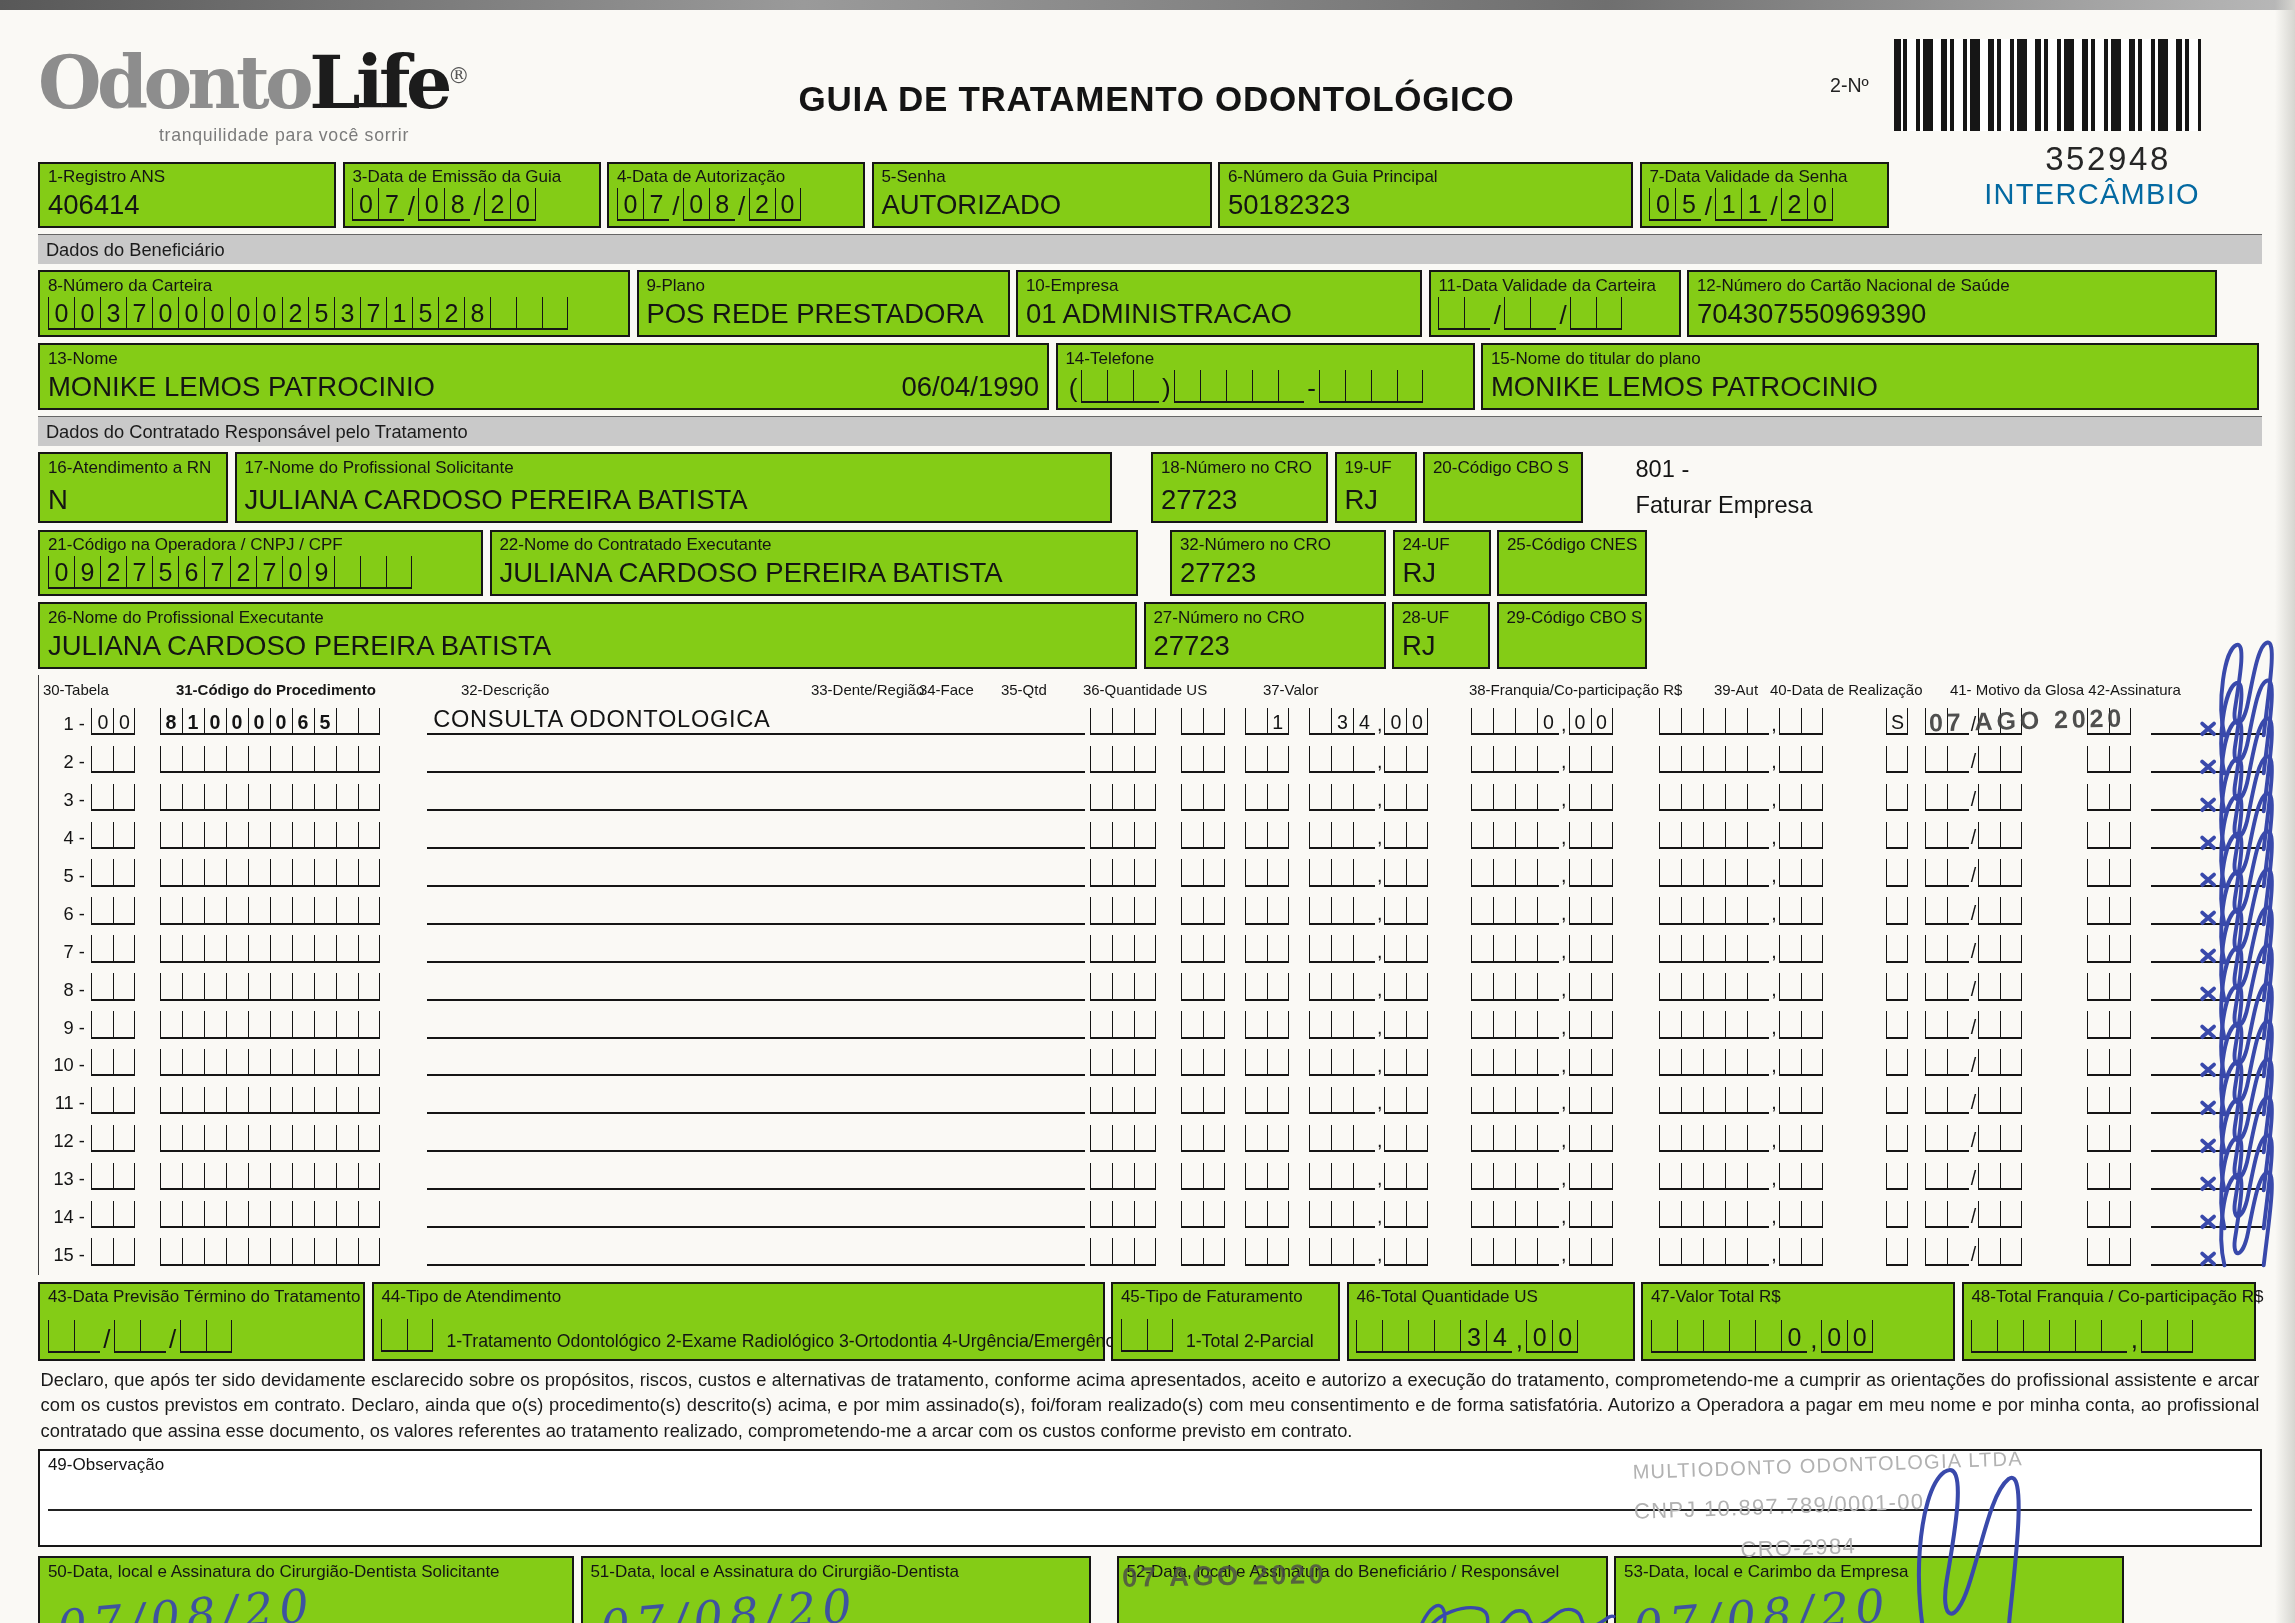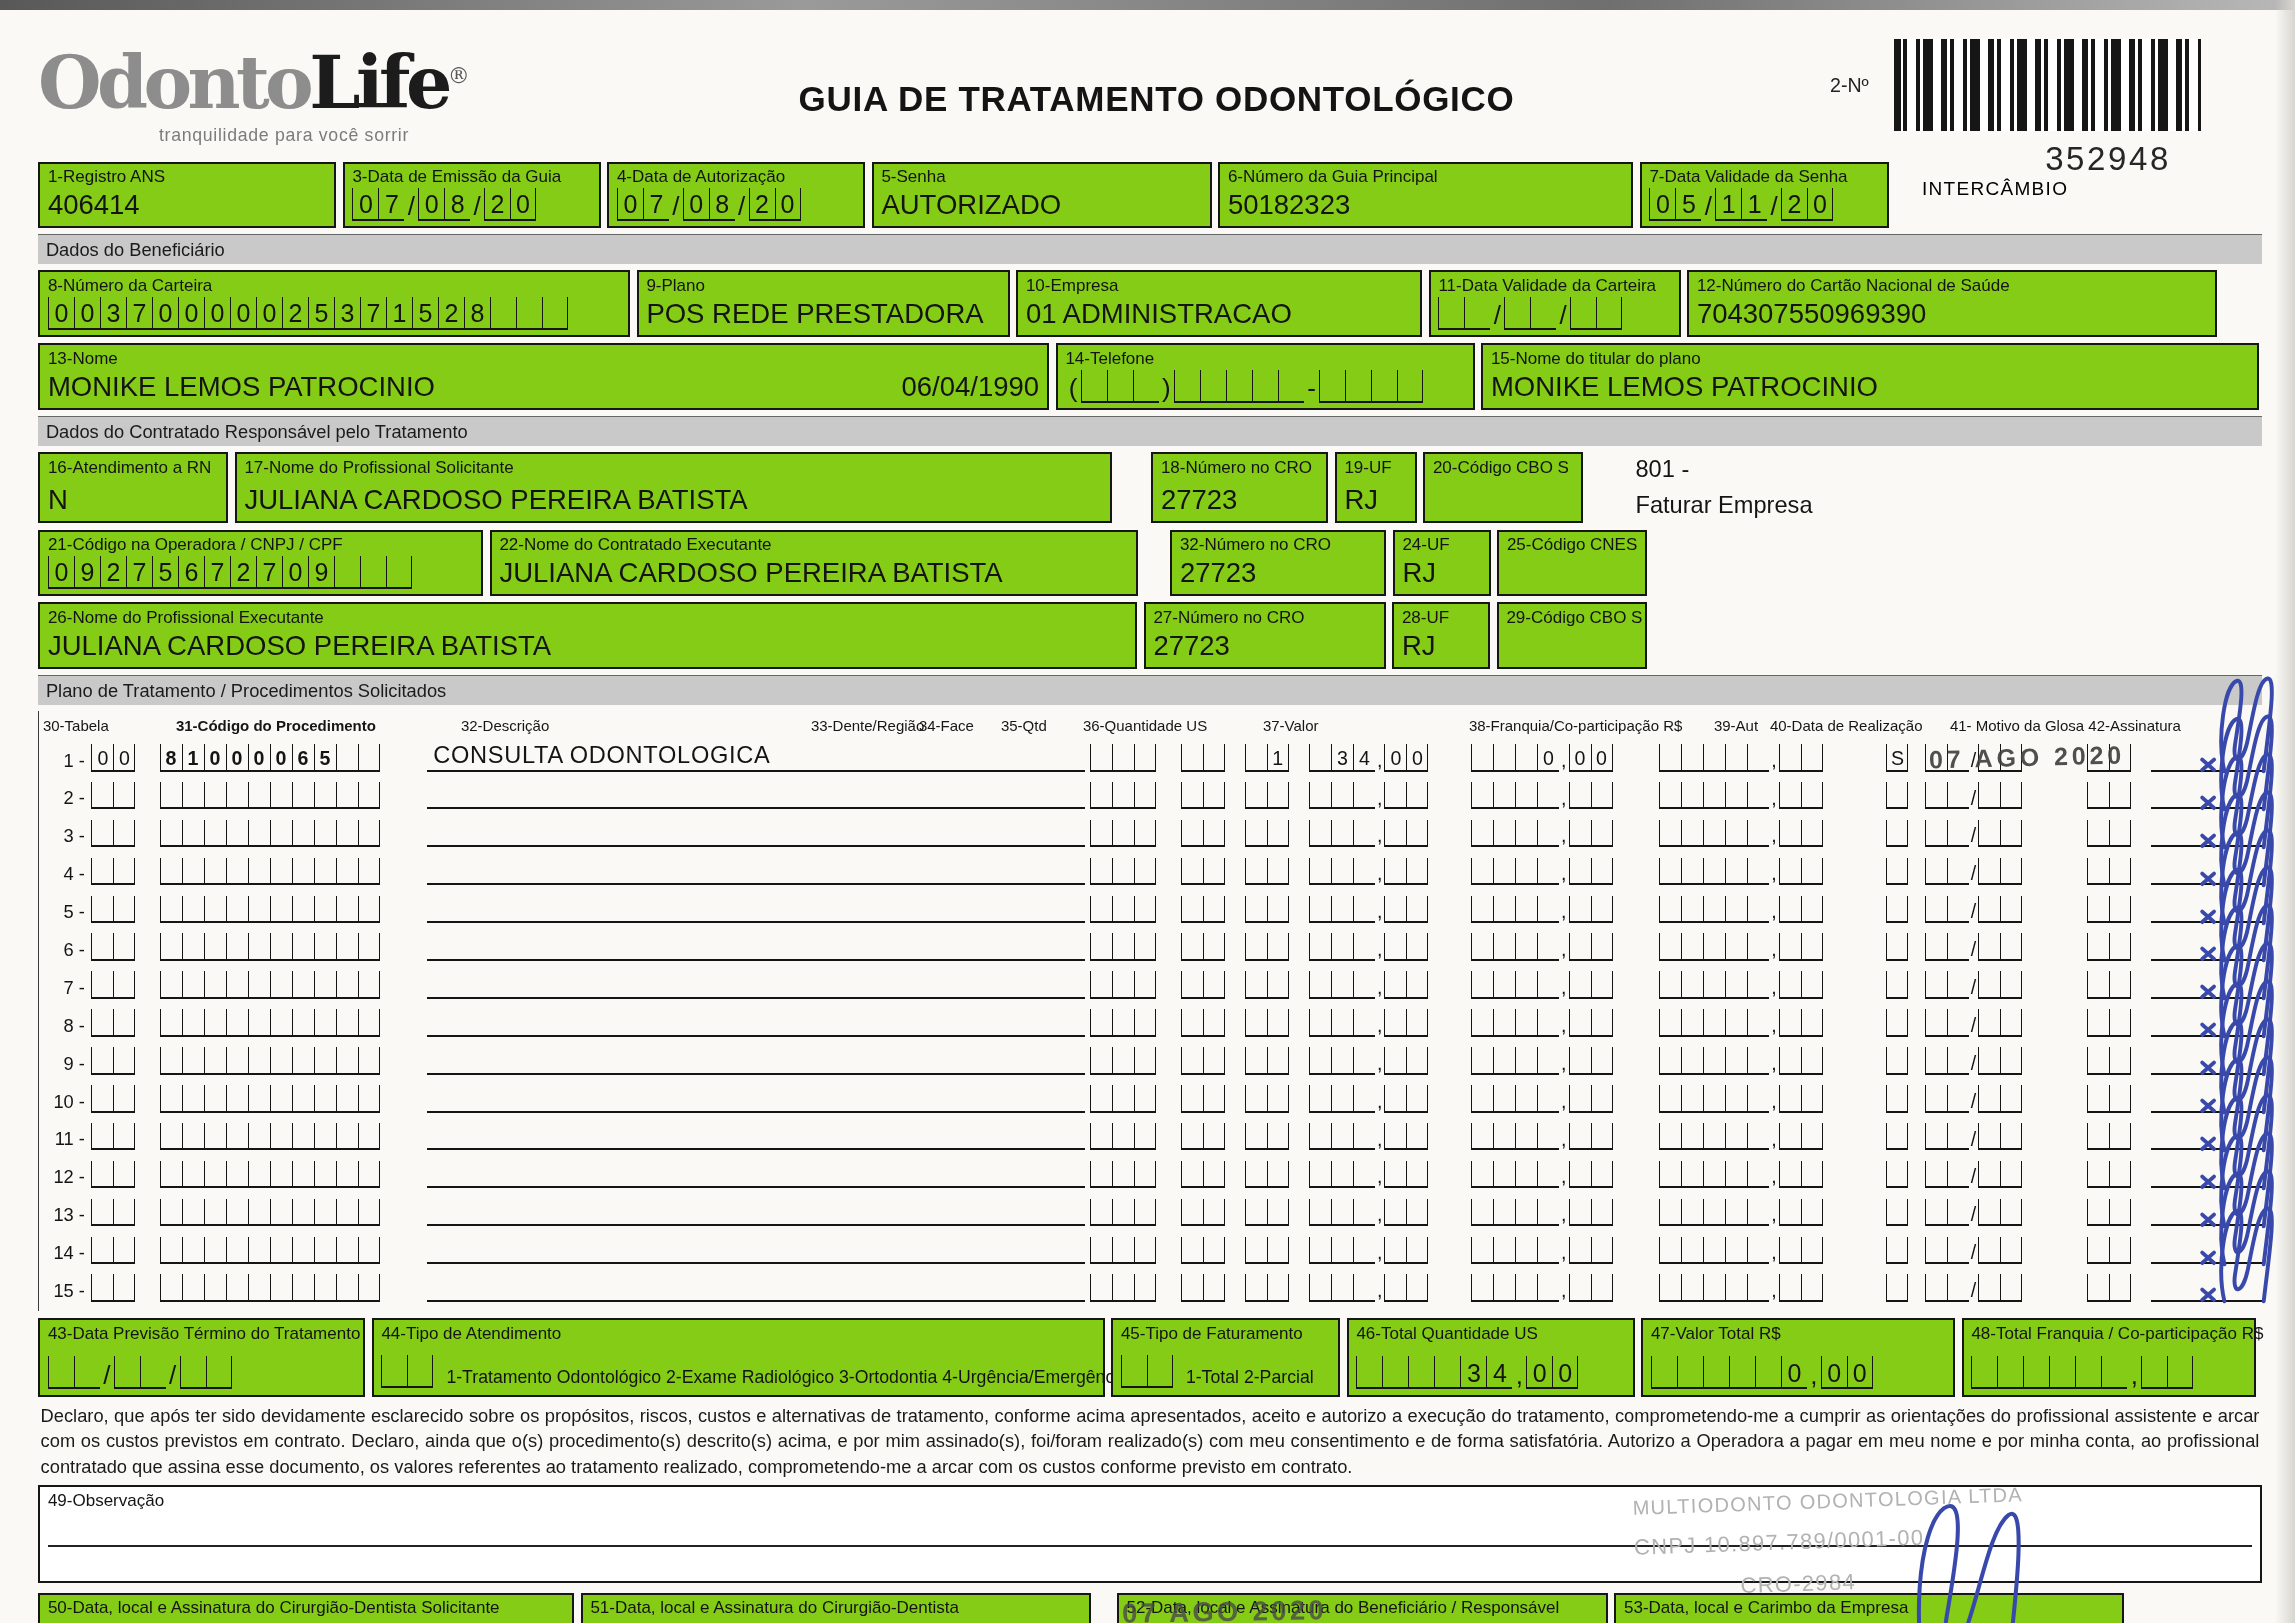--- a/index.html
+++ b/index.html
@@ -19,21 +19,21 @@
   .lg-life{color:#1c1c1c;font-weight:bold;}
   .lg-reg{font-size:22px;color:#555;vertical-align:super;letter-spacing:0;}
   .tagline{font-size:17.7px;color:#7b7b7b;margin:6.5px 0 0 121px;letter-spacing:0.7px;}
   .title{flex:1;text-align:center;font-size:35px;font-weight:bold;padding-top:51px;letter-spacing:0.7px;white-space:nowrap;}
   .code-block{width:432px;padding-top:11.8px;}
   .bc-row{display:flex;align-items:center;gap:25px;}
   .no-label{font-size:19.6px;color:#222;}
   .barcode{width:307px;height:92px;
     background:repeating-linear-gradient(90deg,#161616 0 6.5px,#fff 6.5px 9.2px,#161616 9.2px 13px,#fff 13px 22px,#161616 22px 26px,#fff 26px 29px,#161616 29px 39px,#fff 39px 47px);}
   .code-num{font-size:33px;letter-spacing:2.6px;text-align:center;margin:9.2px 0 0 124px;color:#262626;}
-  .intercambio{font-size:19px;letter-spacing:1.3px;text-align:left;margin-left:92px;color:#000000;}
+  .intercambio{font-size:29px;letter-spacing:1.3px;text-align:center;margin-left:92px;color:#0369a1;}
 
   
   .row{display:flex;gap:6.5px;margin-bottom:6.5px;align-items:stretch;}
   .box{position:relative;border:2px solid #161616;background:#84cc16;padding:3.9px 7.9px 5.2px;
     box-sizing:border-box;display:flex;flex-direction:column;justify-content:space-between;min-height:59px;flex:none;}
   .lbl{font-size:17px;white-space:nowrap;}
   .val{font-size:27.5px;margin-top:1.3px;white-space:nowrap;}
   .val-row{display:flex;justify-content:space-between;align-items:flex-end;font-size:27.5px;}
   .band{background:#c9c9c9;color:#1b1b1b;font-size:18.3px;padding:3.3px 7.9px;margin:3.9px 0 6.5px;border-top:1.3px solid #666;}
 
@@ -343,21 +343,20 @@
       <div class="box" style="width:98px">
         <div class="lbl">28-UF</div>
         <div class="val">RJ</div>
       </div>
       <div class="box" style="width:150px">
         <div class="lbl">29-Código CBO S</div>
         <div class="val"></div>
       </div>
     </div>
 
-    <div class="band">Plano de Tratamento / Procedimentos Solicitados</div>
 
     <div class="ptable">
       <div class="thead">
         <span class="c-numtab">30-Tabela</span>
         <span class="c-cod">31-Código do Procedimento</span>
         <span class="c-desc">32-Descrição</span>
         <span class="c-dente">33-Dente/Região</span>
         <span class="c-face">34-Face</span>
         <span class="c-qtd">35-Qtd</span>
         <span class="c-qus">36-Quantidade US</span>

